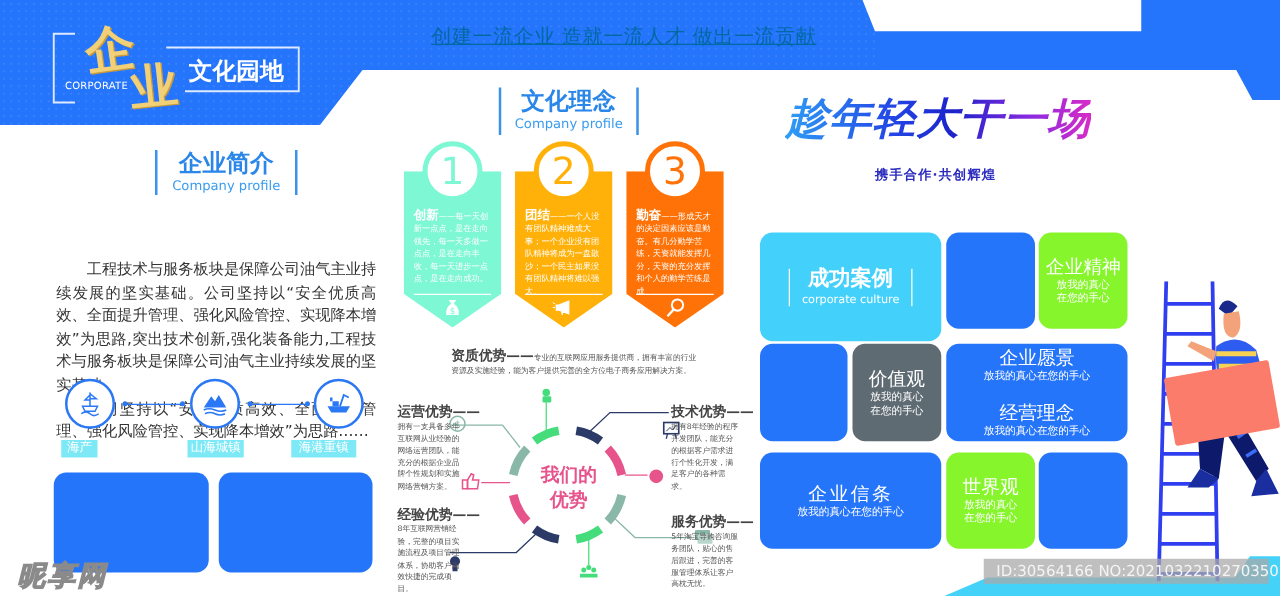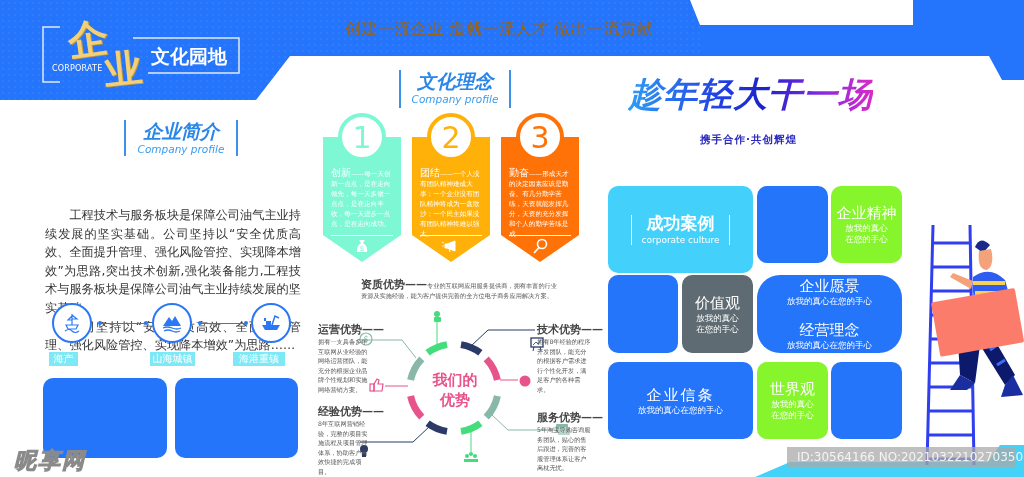--- a/index.html
+++ b/index.html
@@ -2,28 +2,28 @@
 <html><head>
 <meta charset="utf-8">
 <style>
   * { margin: 0; padding: 0; box-sizing: border-box; }
   body { width: 1024px; height: 477px; overflow: hidden; background: #ffffff; font-family: "DejaVu Sans", "Liberation Sans", sans-serif; }
   #board { position: relative; width: 1024px; height: 477px; overflow: hidden; background: #fff; }
   .abs { position: absolute; }
   .bg-svg { position: absolute; left: 0; top: 0; }
 
   
-  .slogan-top { left: 345px; top: 19px; font-size: 16px; color: #a16207; letter-spacing: 0.5px; white-space: nowrap; }
+  .slogan-top { left: 345px; top: 19px; font-size: 16px; color: #0369a1; letter-spacing: 0.5px; white-space: nowrap; text-decoration: underline; }
   .corp-qi { left: 68px; top: 12px; font-size: 40px; font-weight: bold; color: #f1d077; font-family: "DejaVu Serif", serif; transform: rotate(-8deg); text-shadow: 1px 1px 0 #c79a3d; }
   .corp-ye { left: 104px; top: 44px; font-size: 38px; font-weight: bold; color: #f1d077; font-family: "DejaVu Serif", serif; transform: rotate(-6deg); text-shadow: 1px 1px 0 #c79a3d; }
   .corp-en { left: 52px; top: 64px; font-size: 8px; color: #ffffff; letter-spacing: 0.2px; }
   .corp-title { left: 151px; top: 44px; font-size: 19px; font-weight: bold; color: #ffffff; }
 
   
-  .sec-title { text-align: center; font-style: italic; }
+  .sec-title { text-align: center; }
   .sec-title .zh { font-family: "DejaVu Serif", serif; font-weight: bold; color: #2a86e8; font-size: 19px; line-height: 22px; }
   .sec-title .en { color: #3a9cf0; font-size: 10.5px; line-height: 14px; }
   .sec-bar { position: absolute; width: 2px; background: #3a92ea; }
 
   
   .intro { left: 45px; top: 166px; width: 256px; font-size: 12.2px; line-height: 18.6px; color: #333; text-align: justify; margin-top: 40px; }
   .intro p { text-indent: 2em; }
 
   
   .ic-circle { position: absolute; width: 40px; height: 40px; border: 2px solid #2a78f5; border-radius: 50%; background: #fff; display: flex; align-items: center; justify-content: center; }
@@ -33,21 +33,21 @@
 
   .blue-box { position: absolute; background: #2575fb; border-radius: 10px; }
 
   .watermark-cn { left: 14px; top: 446px; font-size: 22px; font-weight: bold; color: rgba(255,255,255,0.9); -webkit-text-stroke: 1px #8a8a8a; letter-spacing: 2px; font-style: italic; }
   .watermark-url { left: 100px; top: 450px; font-size: 16px; font-weight: bold; font-style: italic; color: rgba(255,255,255,0.95); -webkit-text-stroke: 0.8px #8a8a8a; }
 
   
   .card { position: absolute; width: 78px; }
   .card-body { position: absolute; left: 0; top: 0; width: 78px; height: 125px; }
   .card-text { position: absolute; left: 8px; top: 31px; width: 64px; font-size: 6.6px; line-height: 10px; color: #ffffff; }
-  .card-text .head { font-size: 10px; font-weight: normal; }
+  .card-text .head { font-size: 10px; font-weight: bold; }
   .card-num { position: absolute; width: 48px; height: 48px; border-radius: 50%; background: #fff; display: flex; align-items: center; justify-content: center; font-size: 30px; font-family: "DejaVu Sans", sans-serif; }
   .card-sep { position: absolute; left: 8px; width: 62px; height: 1px; background: #fff; }
   .card-icon { position: absolute; left: 30px; width: 18px; height: 18px; }
 
   
   .adv { position: absolute; color: #555; }
   .adv .h { font-size: 11px; font-weight: bold; color: #444; white-space: nowrap; }
   .adv .t { font-size: 6.2px; line-height: 9.6px; color: #555; }
   .adv-center { left: 427px; top: 370px; width: 56px; text-align: center; font-size: 15px; font-weight: bold; line-height: 20px; color: #e7548b; }
 
@@ -288,21 +288,21 @@
     <div class="small">放我的真心</div>
     <div class="small">在您的手心</div>
   </div>
 
   <div class="tile" style="left:608px; top:275px; width:70px; height:78px; background:#2575fb;"></div>
   <div class="tile" style="left:682px; top:275px; width:71px; height:78px; background:#5f6b72;">
     <div class="big">价值观</div>
     <div class="small">放我的真心</div>
     <div class="small">在您的手心</div>
   </div>
-  <div class="tile" style="left:757px; top:275px; width:145px; height:78px; background:#2575fb;border-radius:23px;">
+  <div class="tile" style="left:757px; top:275px; width:145px; height:78px; background:#2575fb;">
     <div class="big">企业愿景</div>
     <div class="small">放我的真心在您的手心</div>
     <div class="big" style="margin-top:14px;">经营理念</div>
     <div class="small">放我的真心在您的手心</div>
   </div>
 
   <div class="tile" style="left:608px; top:362px; width:145px; height:77px; background:#2575fb;text-align:right;">
     <div class="big" style="letter-spacing:2px;">企业信条</div>
     <div class="small">放我的真心在您的手心</div>
   </div>

